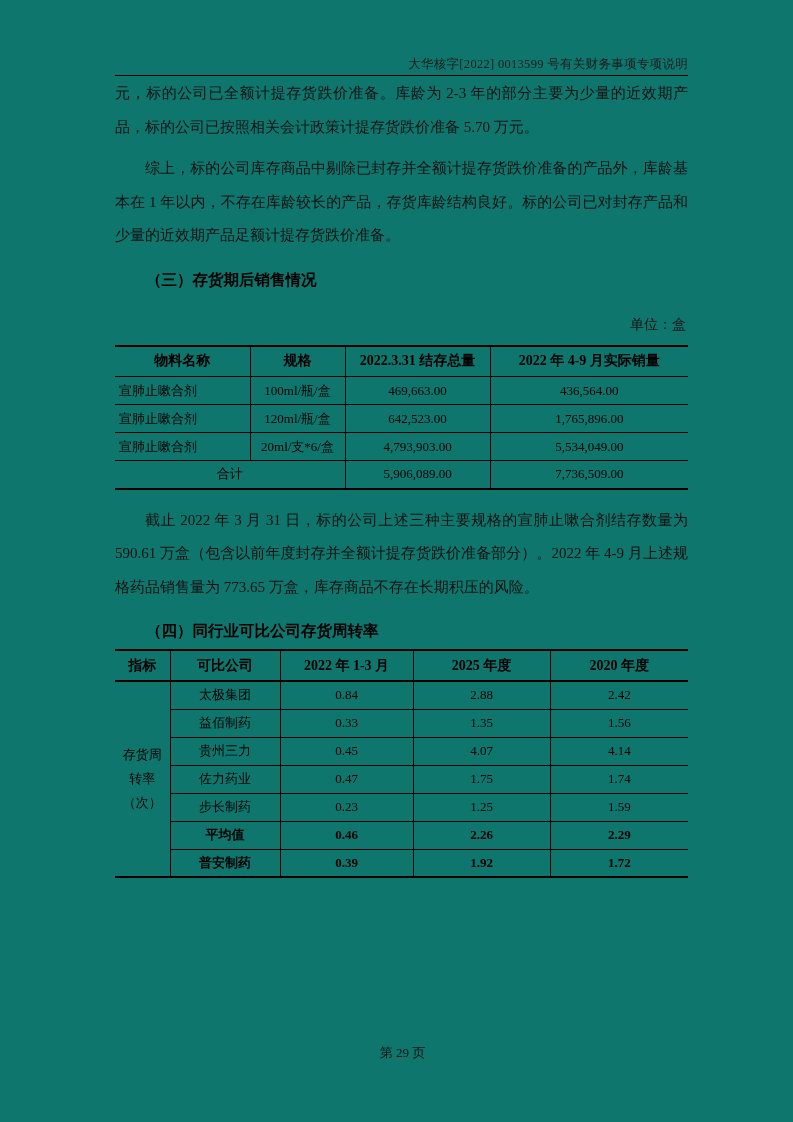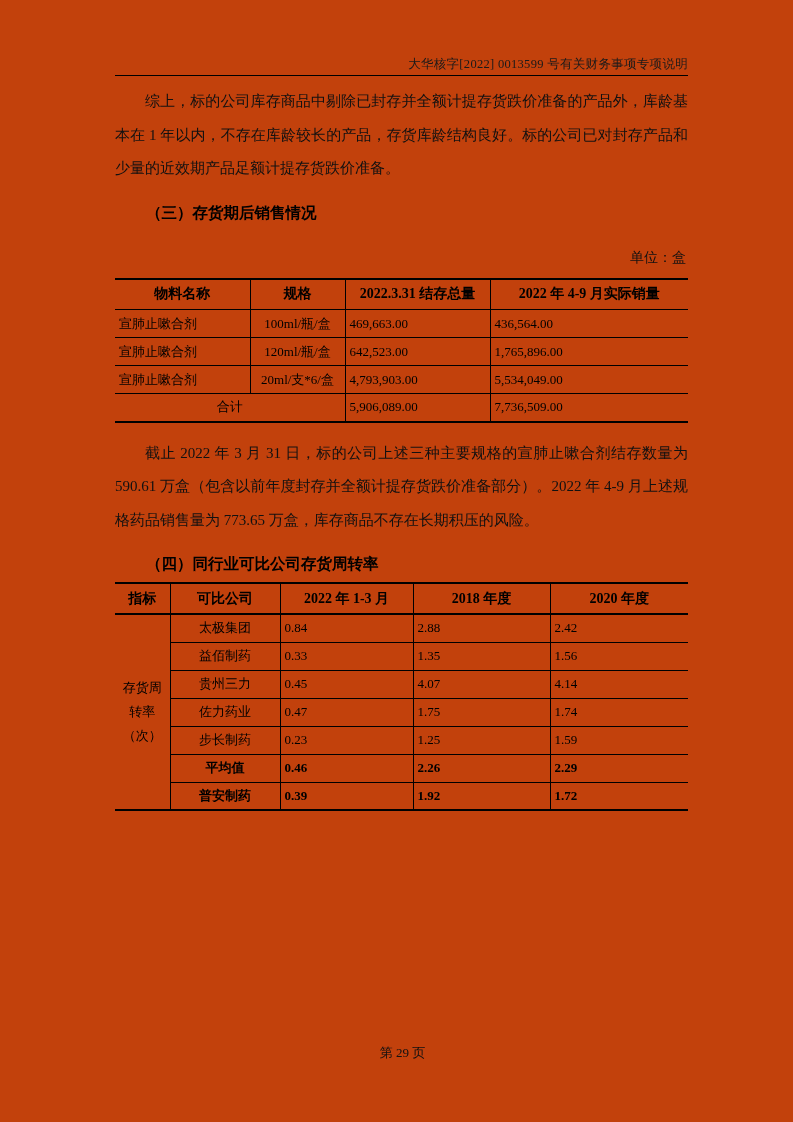--- a/index.html
+++ b/index.html
@@ -1,20 +1,20 @@
 <!DOCTYPE html>
 <html><head>
 <meta charset="utf-8">
 <style>
   html, body { margin: 0; padding: 0; background: #ffffff; }
   .page {
     position: relative;
     width: 793px;
     height: 1122px;
-    background: #c2410c;
+    background: #0f766e;
     color: #111111;
     font-family: "Liberation Serif", "DejaVu Serif", serif;
     overflow: hidden;
     box-sizing: border-box;
   }
   
   .page-header {
     position: absolute;
     top: 0; left: 115px; right: 105px;
     padding-top: 57px;
@@ -79,21 +79,21 @@
   table.doc-table tr > *:last-child  { border-right: none; }
   table.doc-table th {
     font-weight: bold;
     text-align: center;
     font-size: 14px;
     height: 31px;
   }
   table.turnover th { border-bottom: 2px solid #000; }
   td.cell-left  { text-align: left;  padding-left: 10px; }
   td.cell-ctr   { text-align: center; }
-  td.cell-num   { text-align: left; padding-right: 10px; }
+  td.cell-num   { text-align: center; padding-right: 10px; }
   td.indicator-cell {
     text-align: center;
     line-height: 24px;
     padding: 0 6px;
     word-break: break-all;
     vertical-align: middle;
     font-size: 13.5px;
   }
   tr.bold-row td { font-weight: bold; }
   .t1 { margin-top: 0; }
@@ -114,20 +114,21 @@
 <body>
 
 <div class="page">
 
   <div class="page-header">
     <span class="hdr-text">大华核字[2022] 0013599 号有关财务事项专项说明</span>
   </div>
 
   <div class="content">
 
+    <p class="para">元，标的公司已全额计提存货跌价准备。库龄为 2-3 年的部分主要为少量的近效期产品，标的公司已按照相关会计政策计提存货跌价准备 5.70 万元。</p>
 
     <p class="para indent mt">综上，标的公司库存商品中剔除已封存并全额计提存货跌价准备的产品外，库龄基本在 1 年以内，不存在库龄较长的产品，存货库龄结构良好。标的公司已对封存产品和少量的近效期产品足额计提存货跌价准备。</p>
 
     <h3 class="sec-heading">（三）存货期后销售情况</h3>
 
 
     <div class="unit-label">单位：盒</div>
 
     <table class="doc-table t1">
       <colgroup>
@@ -182,21 +183,21 @@
           <col style="width:110px">
           <col style="width:133px">
           <col style="width:137px">
           <col style="width:138px">
       </colgroup>
       <thead>
         <tr>
           <th>指标</th>
           <th>可比公司</th>
           <th>2022 年 1-3 月</th>
-          <th>2018 年度</th>
+          <th>2025 年度</th>
           <th>2020 年度</th>
         </tr>
       </thead>
       <tbody>
         <tr>
           <td class="indicator-cell" rowspan="7">存货周转率（次）</td>
           <td class="cell-ctr">太极集团</td>
           <td class="cell-num">0.84</td>
           <td class="cell-num">2.88</td>
           <td class="cell-num">2.42</td>

